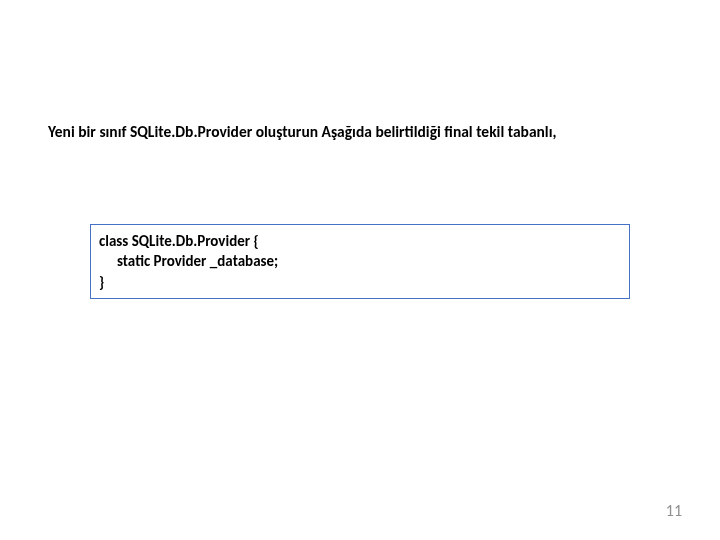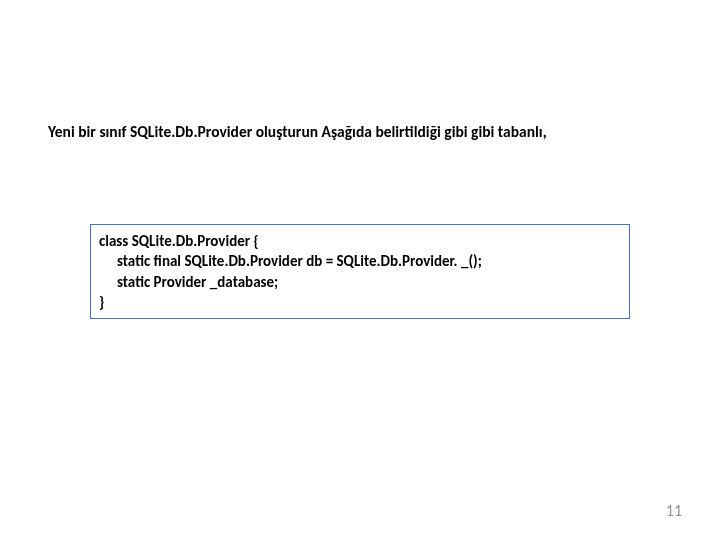--- a/index.html
+++ b/index.html
@@ -43,25 +43,24 @@
     color: #8f8f8f;
     font-weight: 400;
   }
 </style>
 </head>
 <body>
 
 <div class="slide">
 
   <div class="description">
-    <div>Yeni bir sınıf SQLite.Db.Provider oluşturun Aşağıda belirtildiği gibi gibi tabanlı,</div>
+    <div>Yeni bir sınıf SQLite.Db.Provider oluşturun Aşağıda belirtildiği final tekil tabanlı,</div>
   </div>
 
   <div class="code-box">
     <div class="code-line">class SQLite.Db.Provider {</div>
-    <div class="code-line indent">static final SQLite.Db.Provider db = SQLite.Db.Provider. _();</div>
     <div class="code-line indent">static Provider _database;</div>
     <div class="code-line">}</div>
   </div>
 
   <div class="page-number">11</div>
 
 </div>
 
 </body></html>

